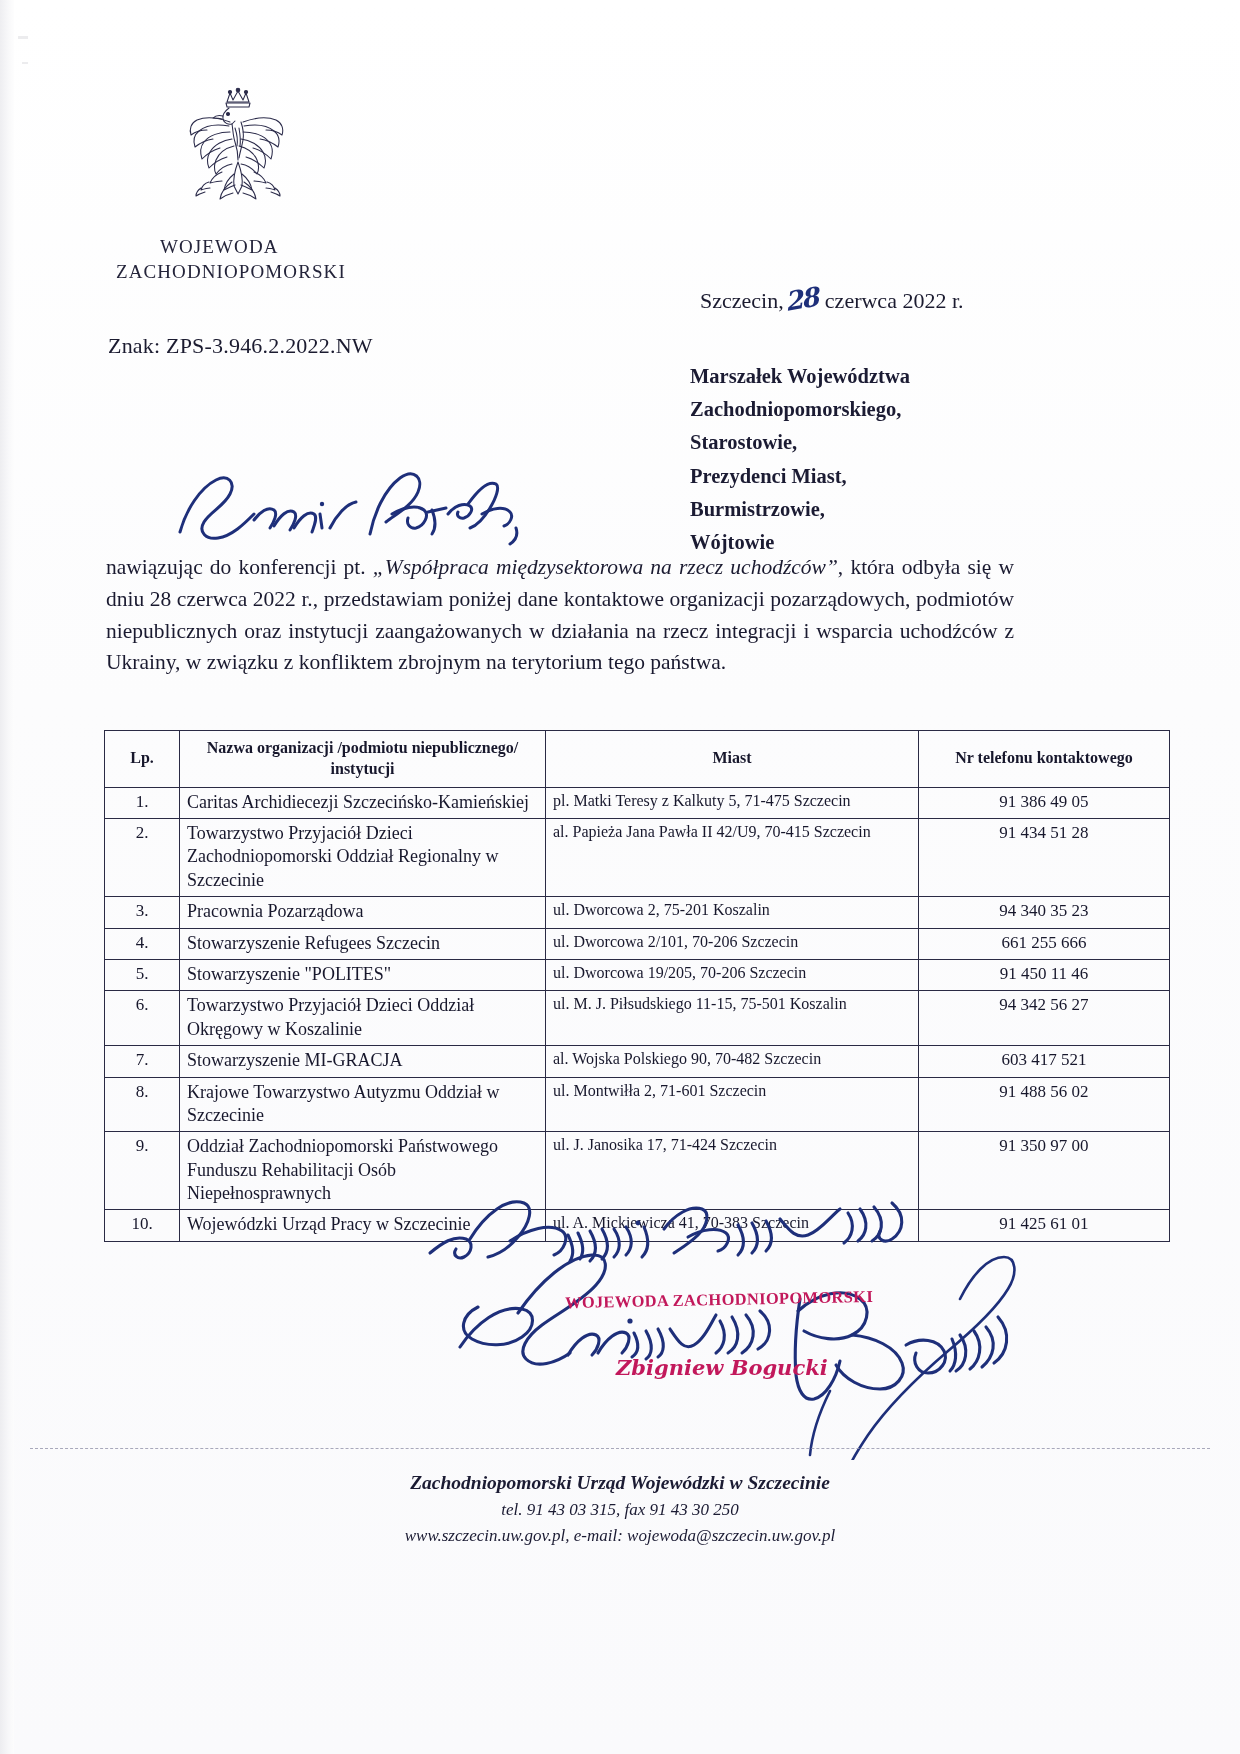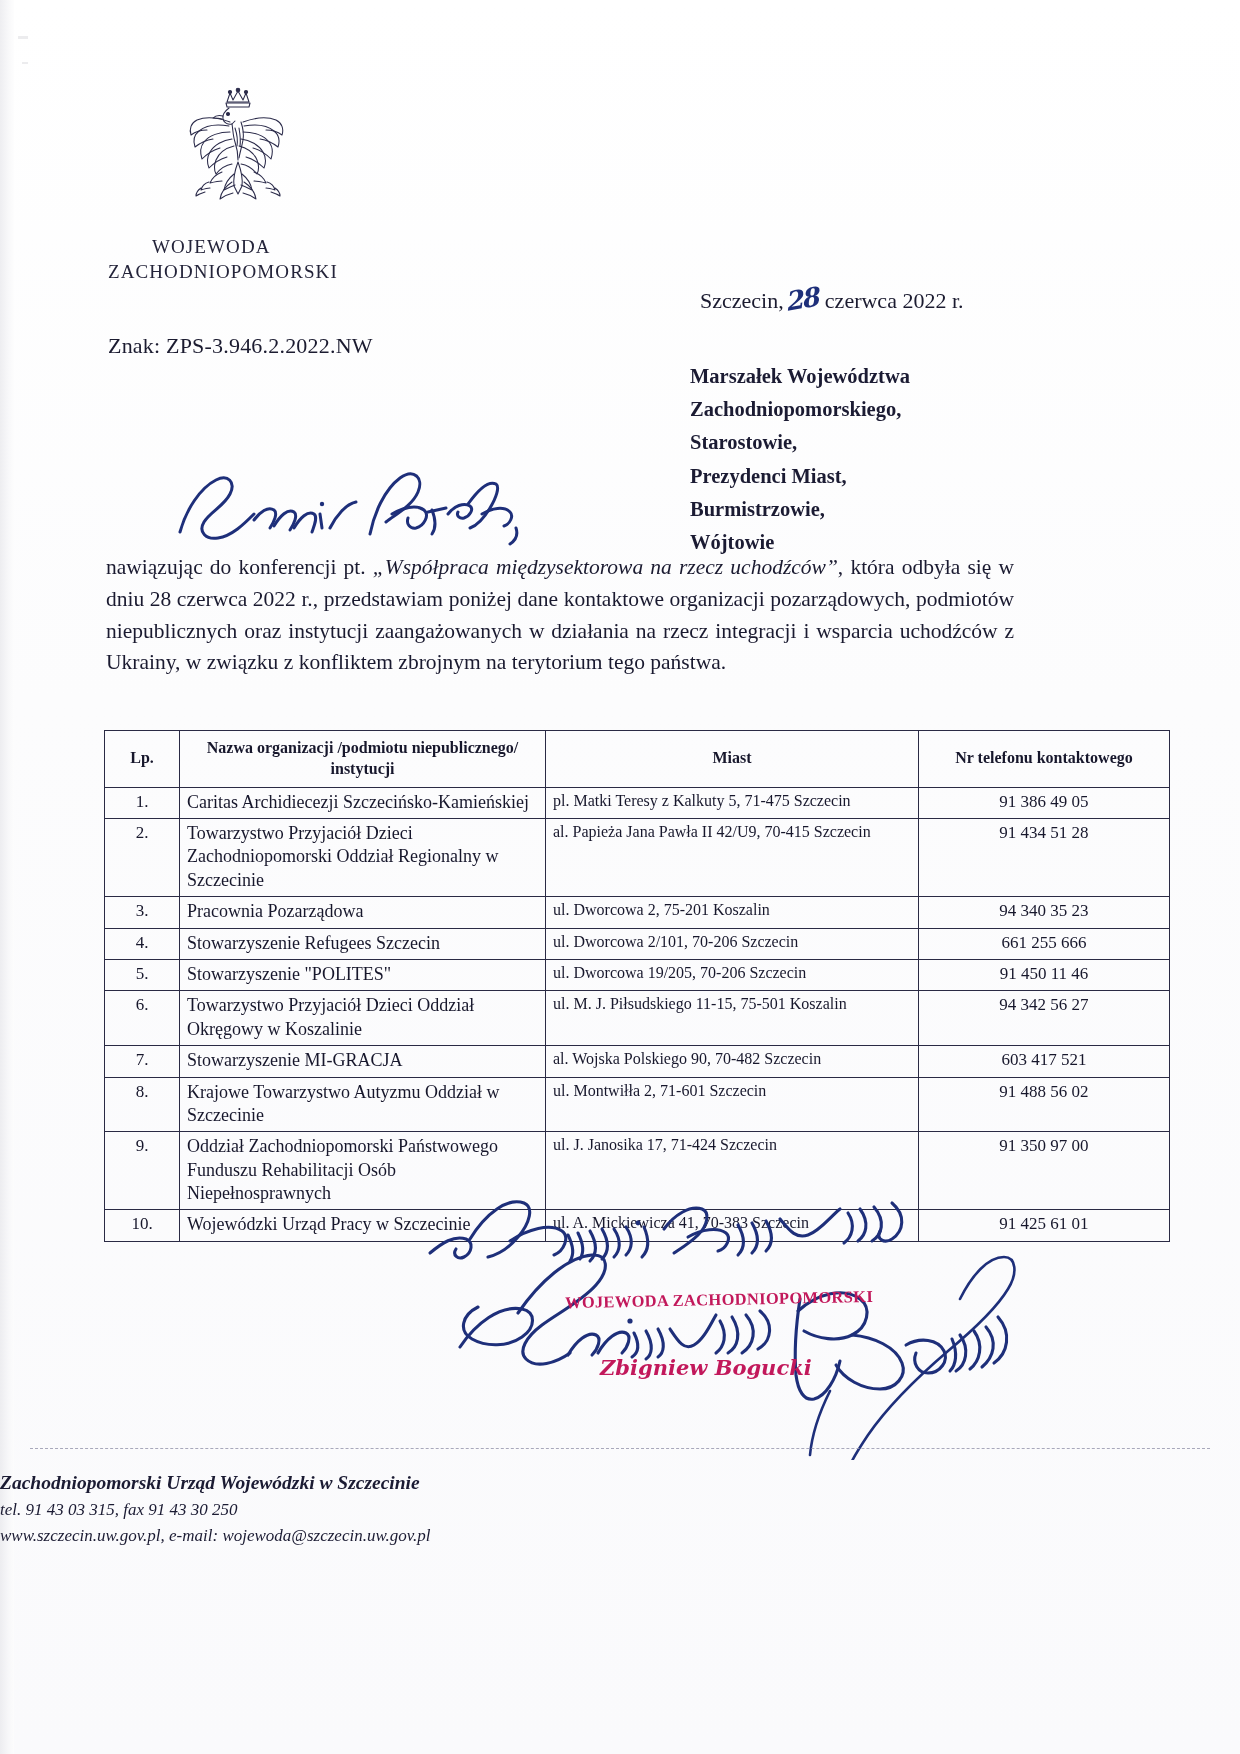--- a/index.html
+++ b/index.html
@@ -51,21 +51,21 @@
     margin: 0 auto 10px auto;
     display: block;
   }
   .office-name {
     font-family: "Liberation Serif", "DejaVu Serif", serif;
     font-size: 19px;
     letter-spacing: 1.1px;
     line-height: 1.32;
     color: #24243a;
     text-align: left;
-    margin-left: 0px;
+    margin-left: 8px;
   }
   .office-name .l1 { display:block; padding-left: 44px; }
   .office-name .l2 { display:block; padding-left: 0px; }
 
   
   .place-date {
     position: absolute;
     left: 700px;
     top: 284px;
     font-size: 22px;
@@ -182,21 +182,21 @@
     font-family: "Liberation Serif", "DejaVu Serif", serif;
     font-weight: bold;
     font-size: 16.5px;
     letter-spacing: .3px;
     color: #c2185b;
     transform: rotate(-1.2deg);
     white-space: nowrap;
   }
   .stamp-name {
     position: absolute;
-    left: 600px;
+    left: 616px;
     top: 1355px;
     font-family: "DejaVu Serif", serif;
     font-style: italic;
     font-weight: bold;
     font-size: 21px;
     color: #c2185b;
     white-space: nowrap;
   }
 
   
@@ -207,21 +207,21 @@
     width: 1180px;
     height: 0;
     border-top: 1.2px dashed #9a9ab0;
     opacity: .85;
   }
   .footer {
     position: absolute;
     left: 0;
     top: 1468px;
     width: 1240px;
-    text-align: left;
+    text-align: center;
     font-family: "Liberation Serif", "DejaVu Serif", serif;
     font-style: italic;
     color: #1b1b33;
   }
   .footer .f-title {
     font-weight: bold;
     font-size: 19.5px;
     line-height: 1.5;
   }
   .footer .f-line {

